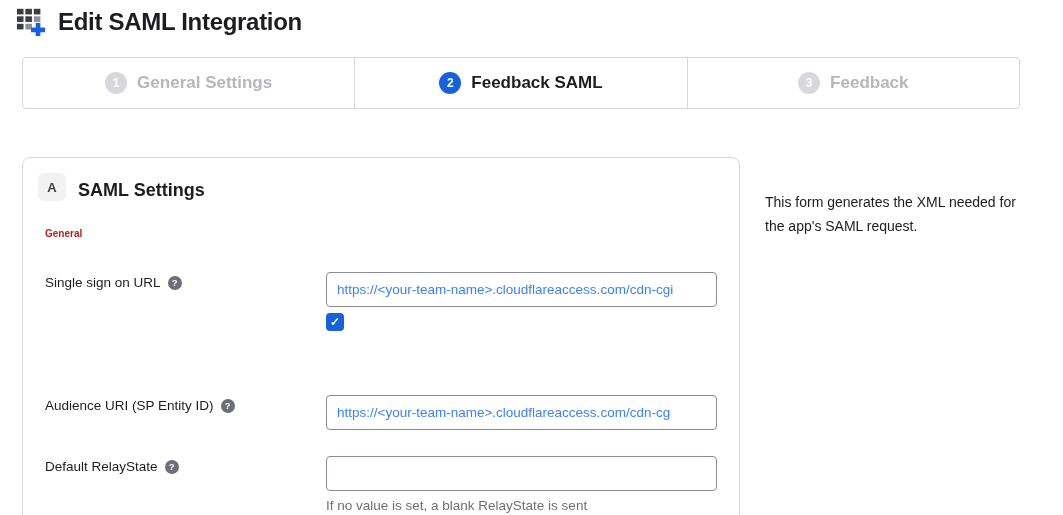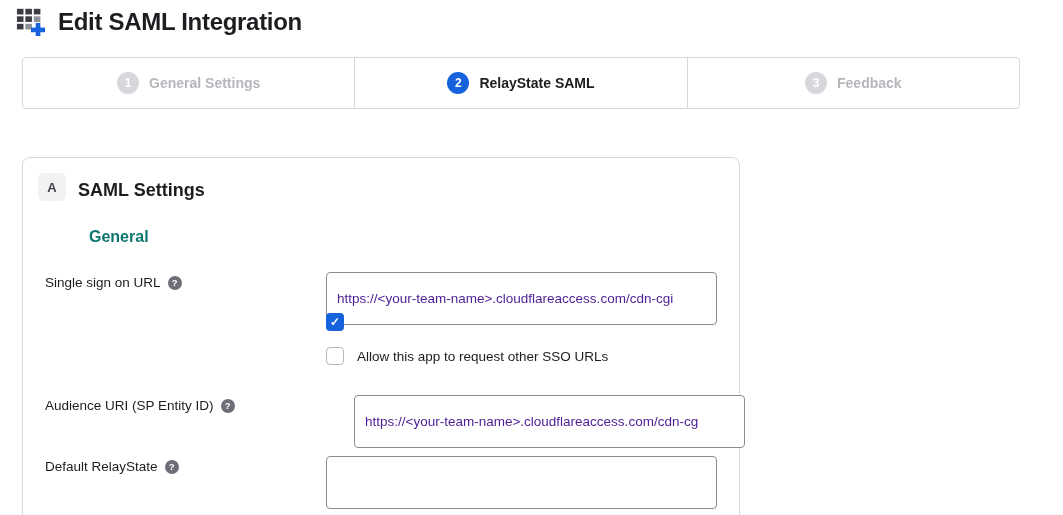--- a/index.html
+++ b/index.html
@@ -34,21 +34,21 @@
     flex: 1; display: flex; align-items: center; justify-content: center;
     gap: 10px; cursor: default;
   }
   .step + .step { border-left: 1px solid #d7d7dc; }
   .step-circle {
     width: 22px; height: 22px; border-radius: 50%;
     display: flex; align-items: center; justify-content: center;
     font-size: 12px; font-weight: bold; color: #ffffff;
     background: #d7d7dc; flex: none;
   }
-  .step-label { font-size: 14px; font-weight: bold; color: #b6b6bc; }
+  .step-label { font-size: 17px; font-weight: bold; color: #b6b6bc; }
   .step.active .step-circle { background: #1662dd; }
   .step.active .step-label { color: #1d1d21; }
 
   
   .panel {
     position: absolute; left: 22px; top: 157px;
     width: 718px; height: 400px;
     background: #ffffff;
     border: 1px solid #d7d7dc; border-radius: 8px;
   }
@@ -58,41 +58,41 @@
     background: #f2f2f3;
     display: flex; align-items: center; justify-content: center;
     font-size: 13px; font-weight: bold; color: #3f3f46;
   }
   .section-title {
     position: absolute; left: 55px; top: 22px;
     font-size: 18px; font-weight: bold; color: #1d1d21;
   }
   .group-title {
     position: absolute; left: 22px; top: 70px;
-    font-size: 16px; font-weight: bold; color: #0f766e; margin-left: 44px;
+    font-size: 10px; font-weight: bold; color: #b91c1c;
   }
   .field-label {
     position: absolute; left: 22px;
     font-size: 13.5px; color: #1d1d21;
     display: flex; align-items: center;
   }
   .help-icon {
     display: inline-flex; align-items: center; justify-content: center;
     width: 14px; height: 14px; border-radius: 50%;
     background: #6e6e78; color: #ffffff;
     font-size: 9.5px; font-weight: bold;
     margin-left: 7px; flex: none;
   }
   .text-input {
-    position: absolute; left: 303px; width: 391px; height: 53px;
+    position: absolute; left: 303px; width: 391px; height: 35px;
     border: 1px solid #8b8b93; border-radius: 4px;
     background: #ffffff;
     padding: 0 10px;
     font-family: "Liberation Sans", sans-serif;
-    font-size: 13.5px; color: #4c1d95;
+    font-size: 13.5px; color: #3b82f6;
     outline: none;
   }
   .checkbox-row {
     position: absolute; left: 303px;
     display: flex; align-items: center;
   }
   .checkbox {
     width: 18px; height: 18px; border-radius: 4px; flex: none;
     display: flex; align-items: center; justify-content: center;
   }
@@ -136,21 +136,21 @@
   <h1 class="page-title">Edit SAML Integration</h1>
 </div>
 
 <div class="stepper">
   <div class="step">
     <span class="step-circle">1</span>
     <span class="step-label">General Settings</span>
   </div>
   <div class="step active">
     <span class="step-circle">2</span>
-    <span class="step-label">RelayState SAML</span>
+    <span class="step-label">Feedback SAML</span>
   </div>
   <div class="step">
     <span class="step-circle">3</span>
     <span class="step-label">Feedback</span>
   </div>
 </div>
 
 <div class="panel">
 
   <div class="section-badge">A</div>
@@ -160,33 +160,31 @@
   <div class="field-label" style="top:117px;">
     <span>Single sign on URL</span>
     <span class="help-icon">?</span>
   </div>
   <input class="text-input" style="top: 114px;" type="text" value="https://&lt;your-team-name&gt;.cloudflareaccess.com/cdn-cgi">
 
   <div class="checkbox-row" style="top:155px;">
     <span class="checkbox checked">✓</span>
   </div>
 
-  <div class="checkbox-row" style="top:189px;">
-    <span class="checkbox unchecked"></span>
-    <span class="checkbox-label">Allow this app to request other SSO URLs</span>
-  </div>
 
   <div class="field-label" style="top:240px;">
     <span>Audience URI (SP Entity ID)</span>
     <span class="help-icon">?</span>
   </div>
-  <input class="text-input" style="top: 237px; margin-left: 28px;" type="text" value="https://&lt;your-team-name&gt;.cloudflareaccess.com/cdn-cg">
+  <input class="text-input" style="top: 237px;" type="text" value="https://&lt;your-team-name&gt;.cloudflareaccess.com/cdn-cg">
 
   <div class="field-label" style="top:301px;">
     <span>Default RelayState</span>
     <span class="help-icon">?</span>
   </div>
   <input class="text-input" style="top: 298px;" type="text" value="">
+  <div class="helper-text" style="top:340px;">If no value is set, a blank RelayState is sent</div>
 
 </div>
 
 <div class="side-help">
+  <p>This form generates the XML needed for the app's SAML request.</p>
 </div>
 
 </body></html>

